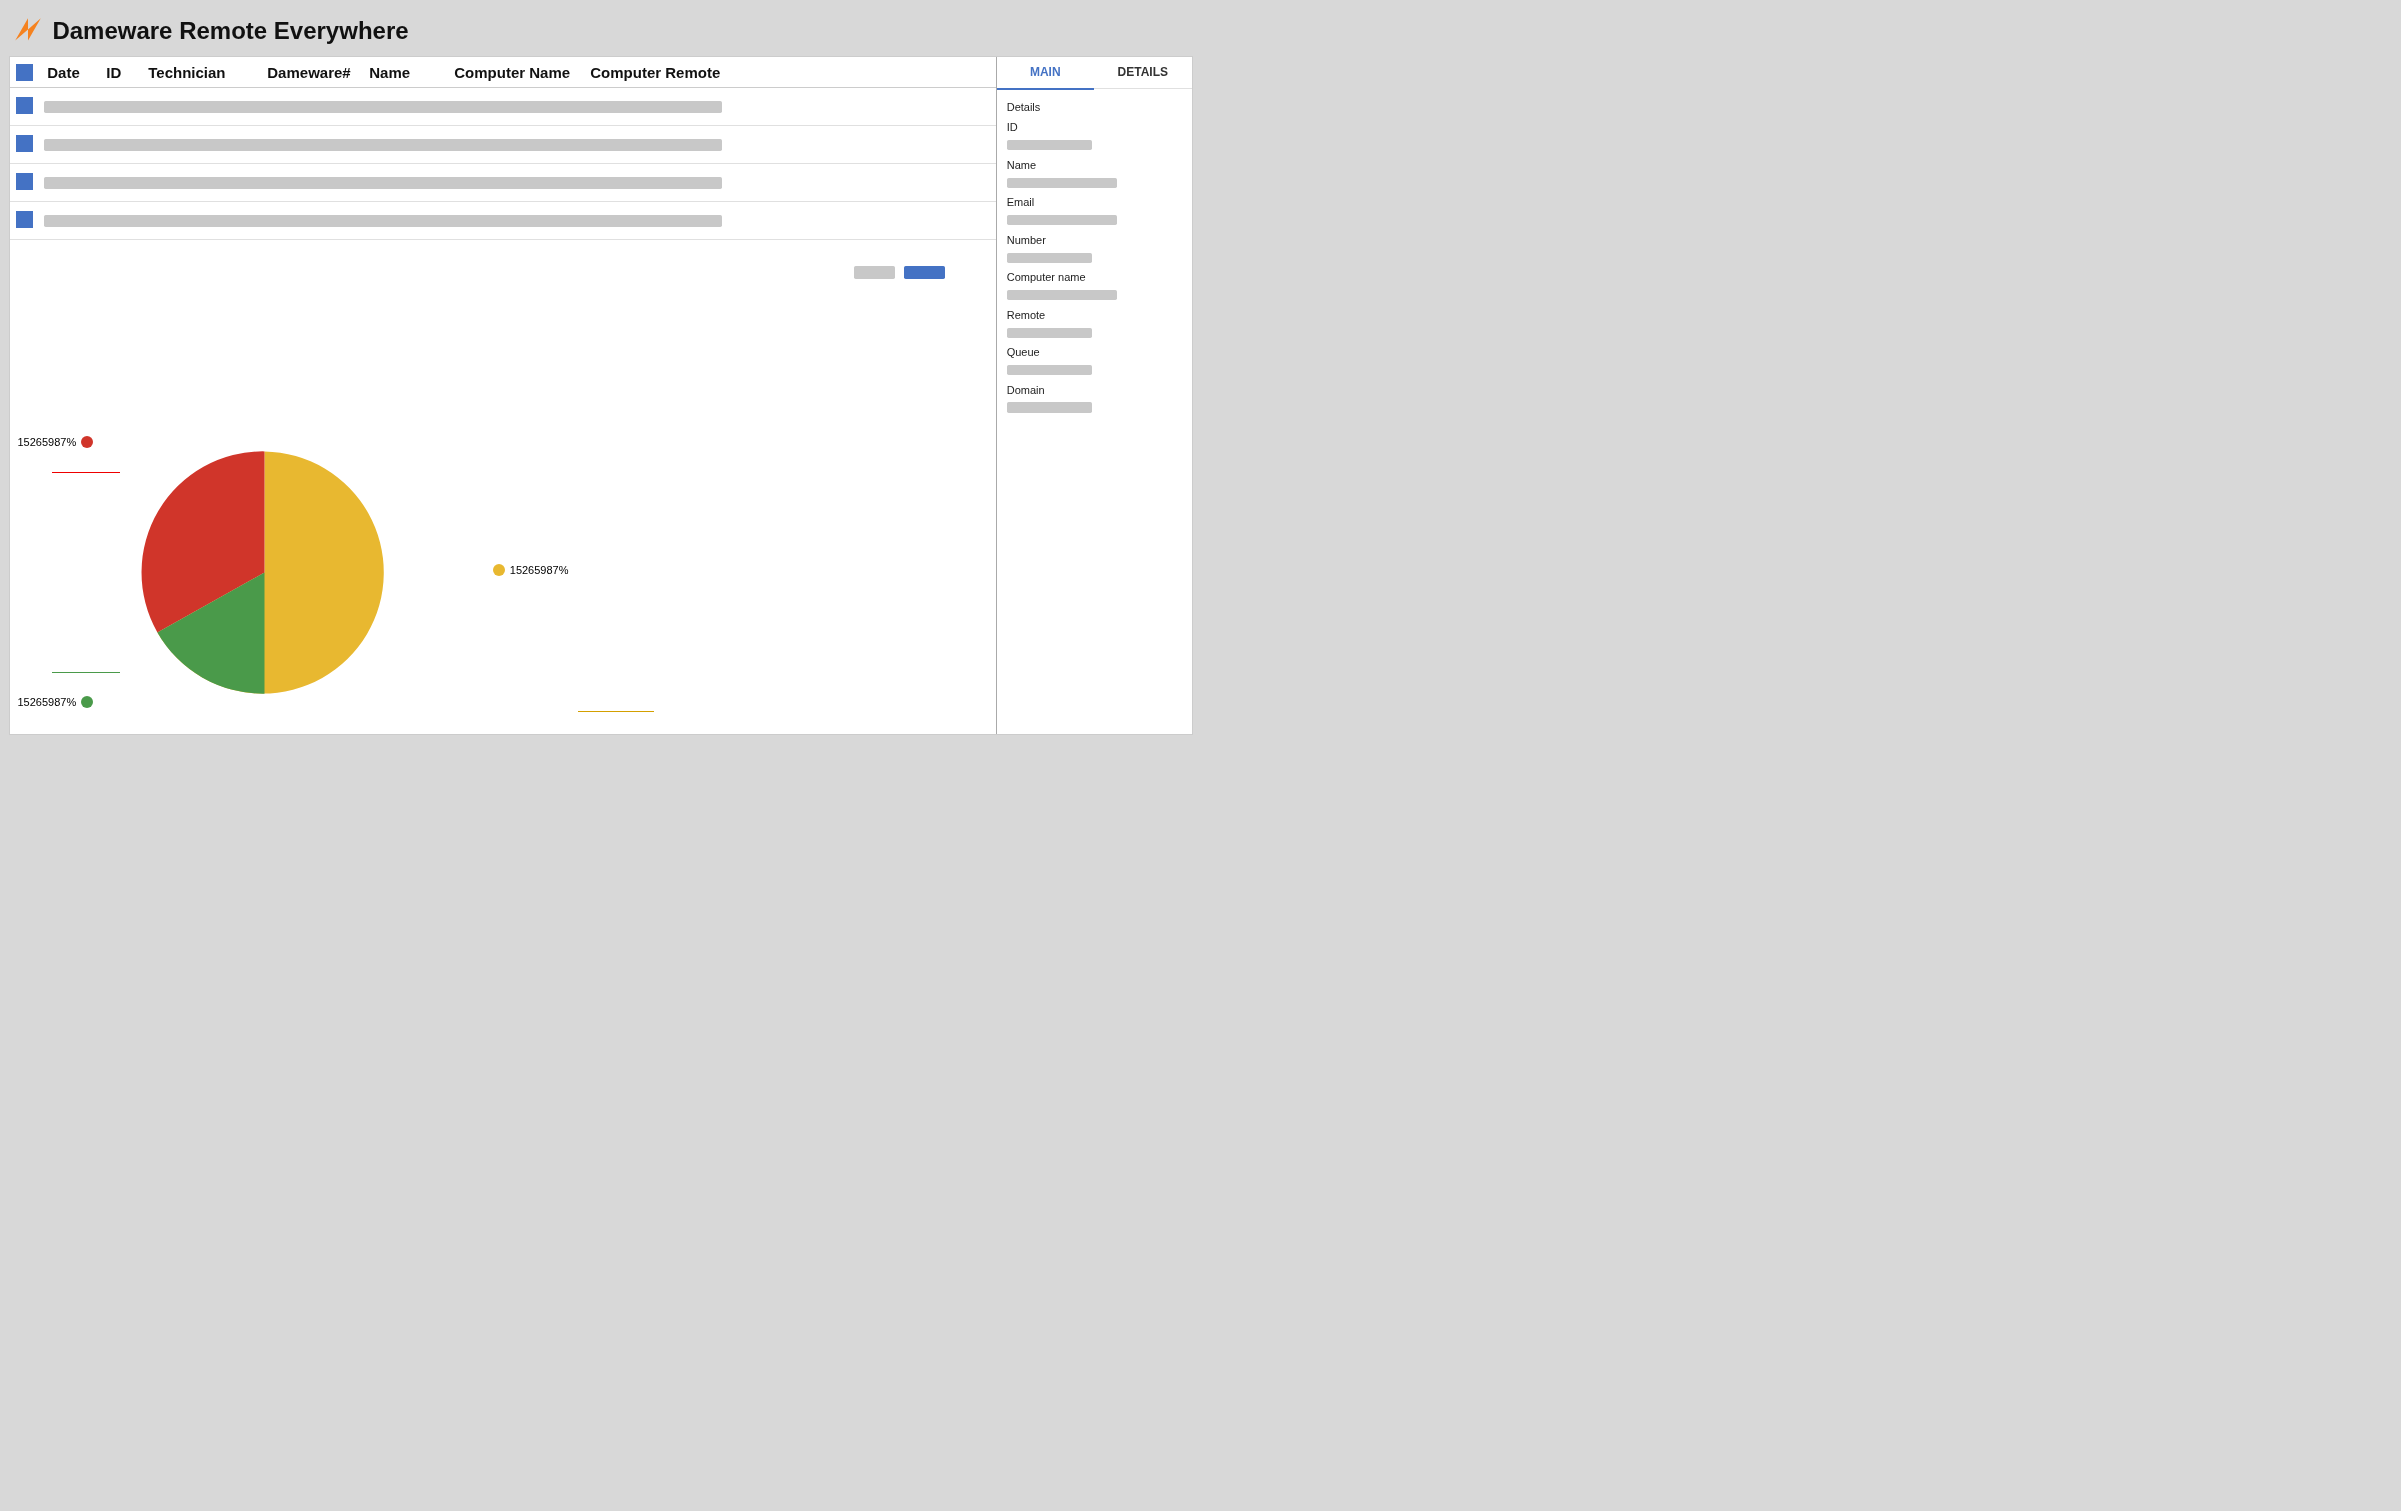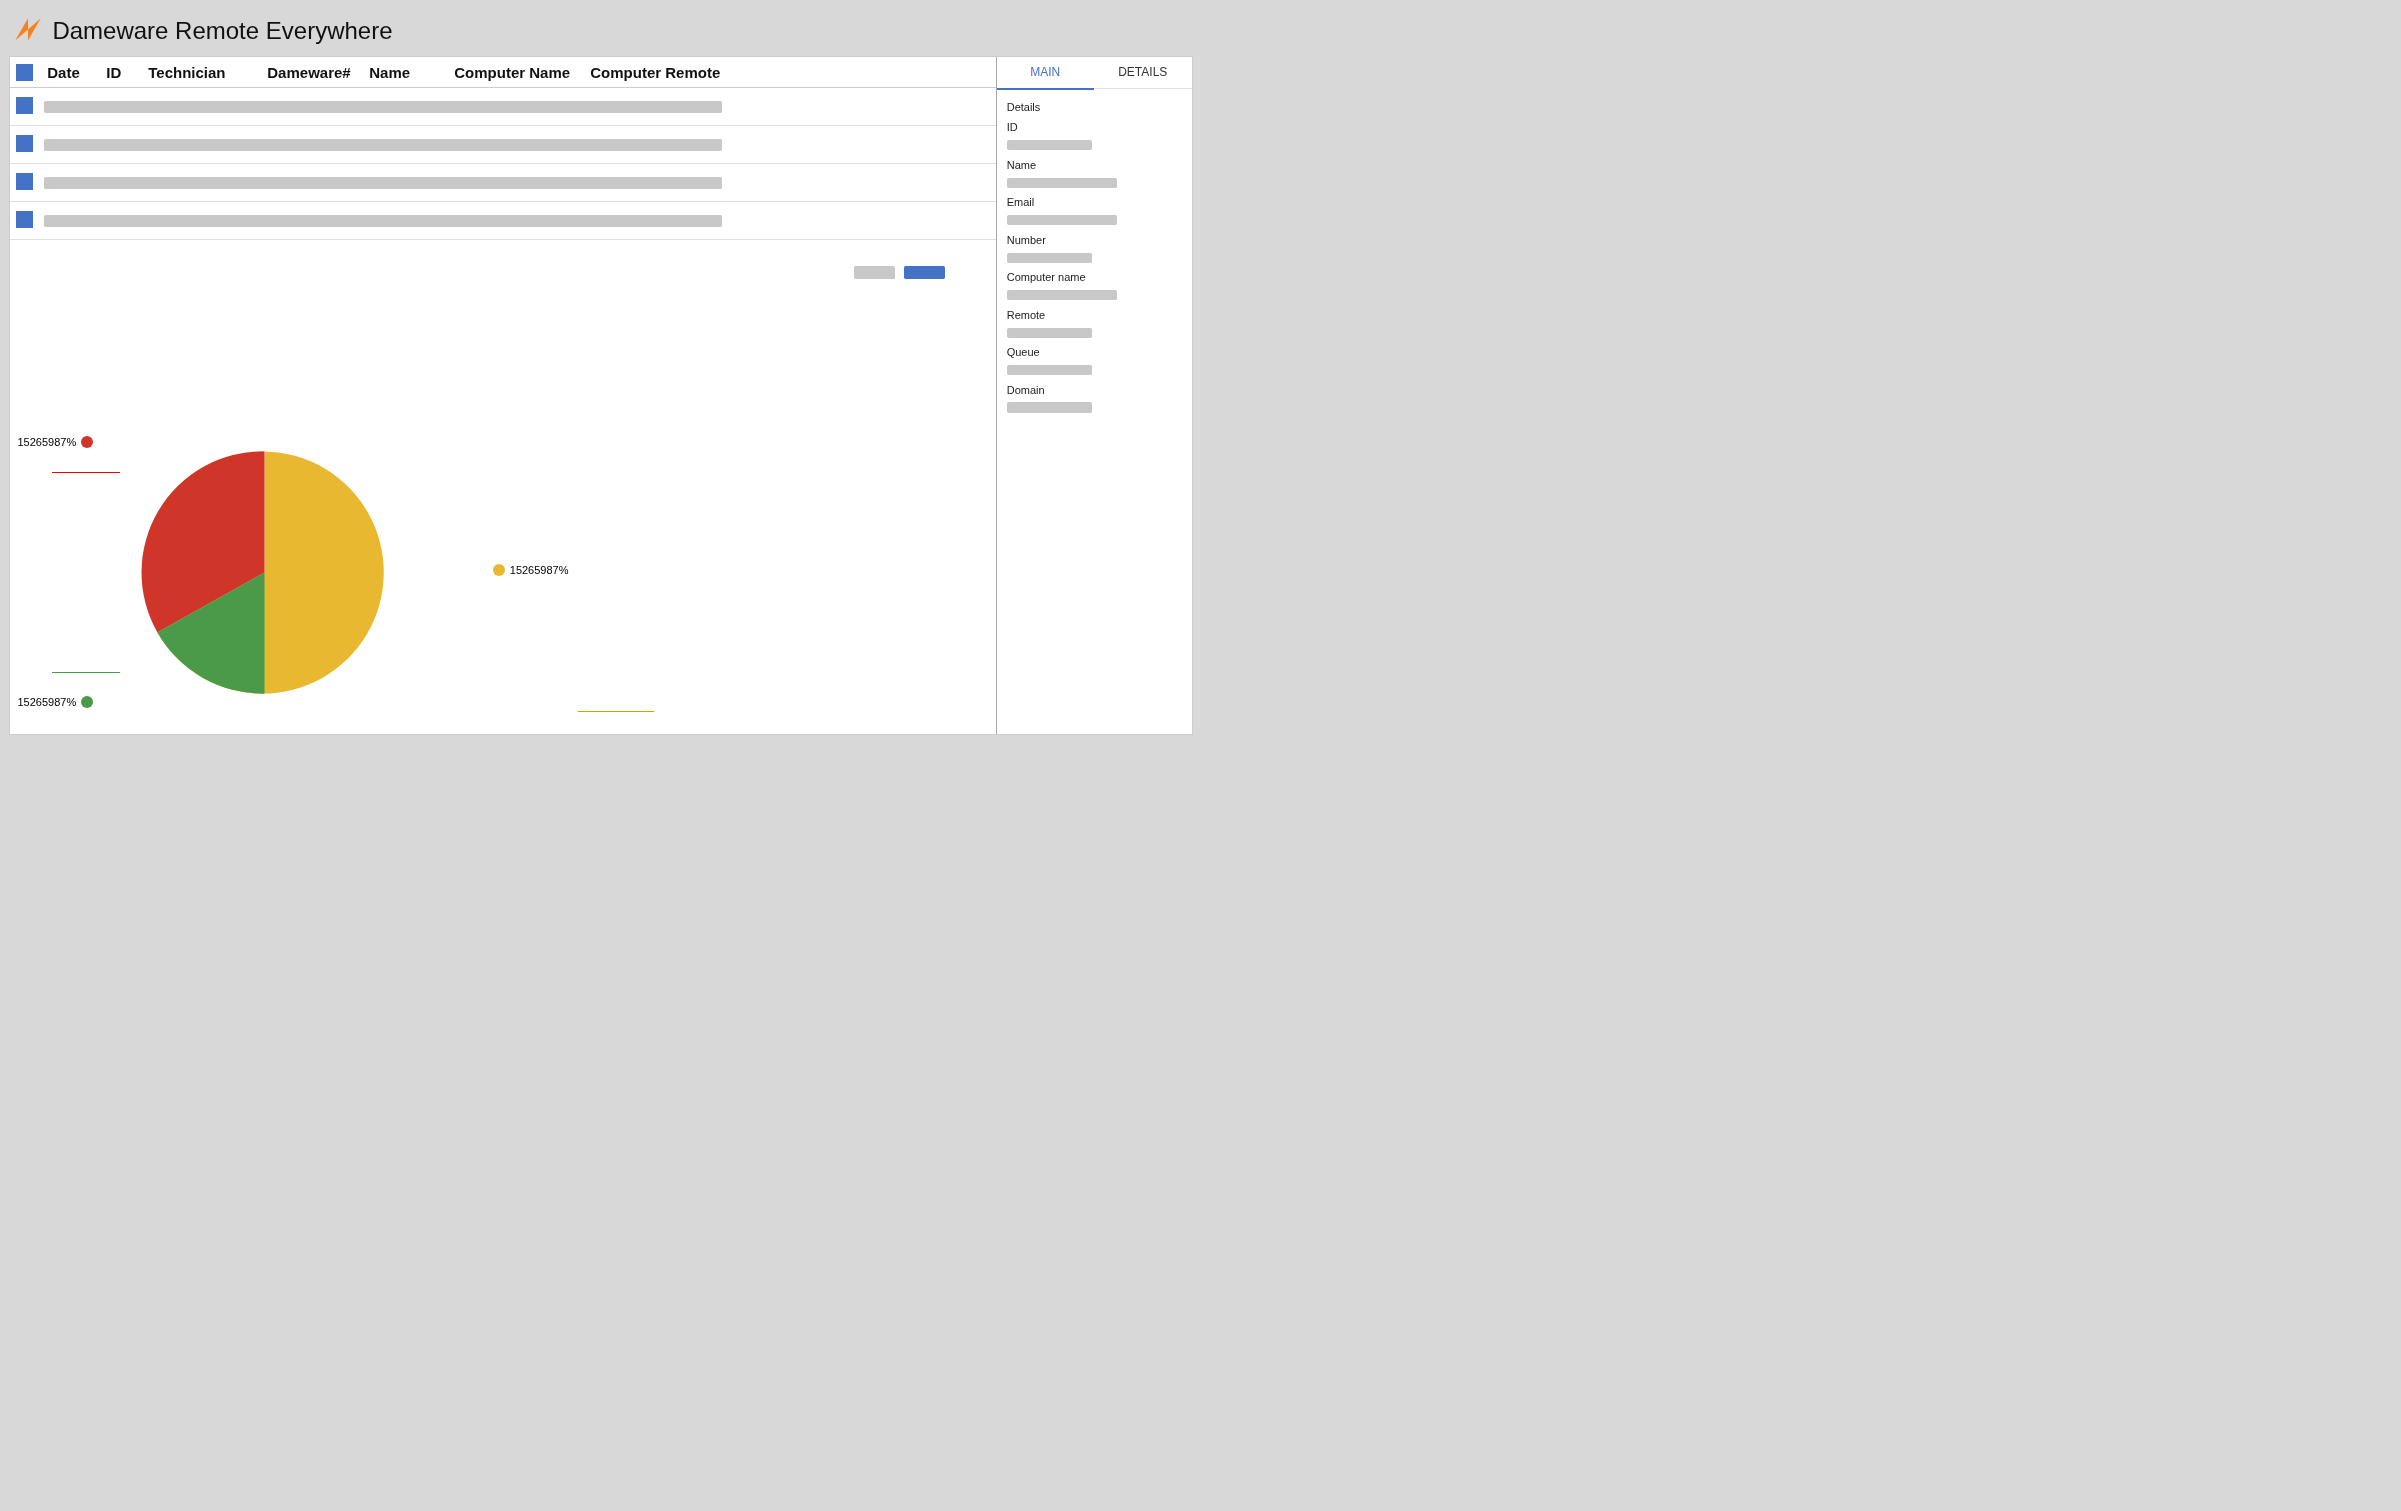--- a/index.html
+++ b/index.html
@@ -22,21 +22,21 @@
       align-items: center;
       padding: 6.8px 0 8.5px 3.4px;
       gap: 8.5px;
     }
     .logo-icon {
       width: 32px;
       height: 32px;
     }
     .app-title {
       font-size: 24px;
-      font-weight: normal;
+      font-weight: bold;
       color: #111;
     }
     
     .main-layout {
       display: flex;
       background: #fff;
       border: 0.8px solid #ccc;
       height: calc(100% - 59px);
     }
     
@@ -184,21 +184,21 @@
     
     .tabs-row {
       display: flex;
       border-bottom: 1.7px solid #e0e0e0;
     }
     .tab {
       flex: 1;
       text-align: center;
       padding: 8.5px 0;
       font-size: 12px;
-      font-weight: normal;
+      font-weight: bold;
       cursor: pointer;
       color: #333;
     }
     .tab.active {
       color: #4472C4;
       border-bottom: 2.5px solid #4472C4;
       margin-bottom: -1.7px;
     }
     
     .details-content {

